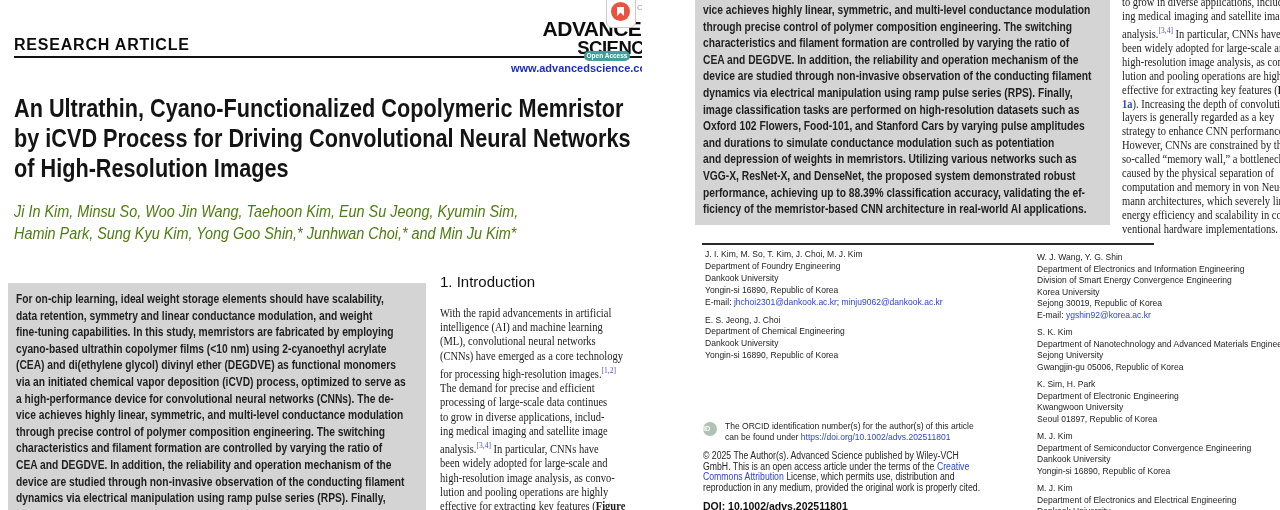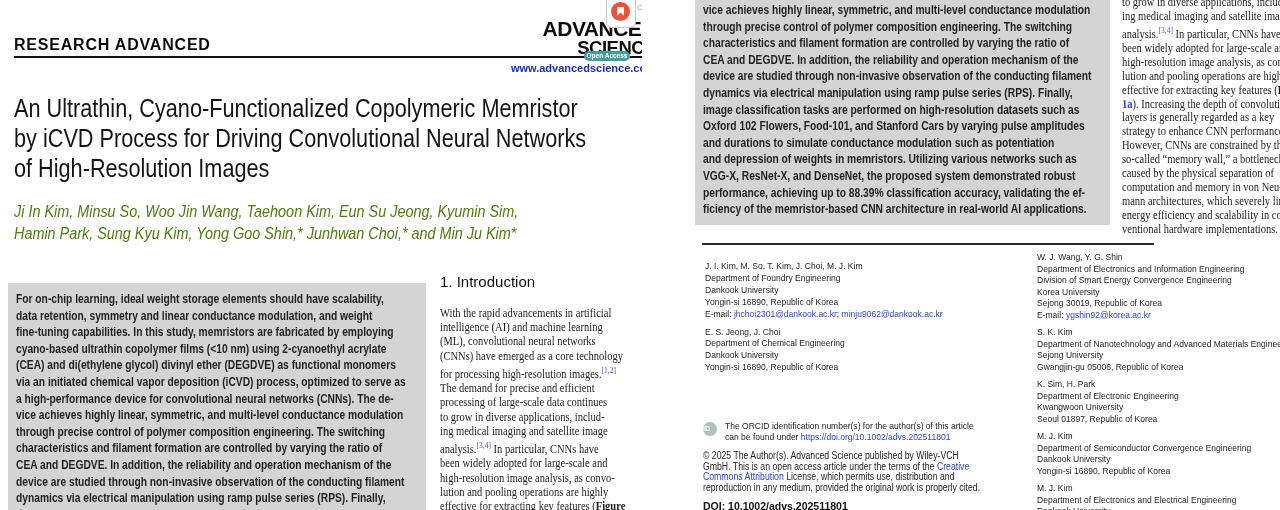--- a/index.html
+++ b/index.html
@@ -21,21 +21,21 @@
             background:#3f9f9b;color:#fff;font-size:6.5px;line-height:10px;text-align:center;font-weight:bold;}
   .site{position:absolute;left:400px;top:62px;width:256px;text-align:right;font-size:11px;font-weight:bold;color:#1b2fbe;}
   .crossmark{position:absolute;left:606px;top:-7px;width:28px;height:33px;background:#fff;
              border:1px solid #c9c9c9;border-radius:6px;}
   .crossmark .disc{position:absolute;left:4px;top:8px;width:19px;height:19px;border-radius:50%;background:#e8523e;}
   .crossmark .bm{position:absolute;left:10px;top:13px;width:7px;height:9px;background:#fff;
                  clip-path:polygon(0 0,100% 0,100% 100%,50% 62%,0 100%);}
   .cm-label{position:absolute;left:637px;top:3px;font-size:8px;color:#9a9a9a;white-space:nowrap;}
 
   
-  .title{position:absolute;left:14px;top:93px;font-size:25.5px;font-weight:normal;color:#141414;line-height:30px;--sx:.85;}
+  .title{position:absolute;left:14px;top:93px;font-size:25.5px;font-weight:bold;color:#141414;line-height:30px;--sx:.85;}
   .authors{position:absolute;left:14px;top:201px;font-size:16px;font-style:italic;color:#4d7c0f;line-height:22px;--sx:.9;}
 
   
   .absbox{position:absolute;background:#d4d4d4;font-weight:bold;font-size:12.5px;line-height:16.6px;color:#1f1f1f;}
   #abs-left{left:8px;top:283px;width:418px;height:240px;padding:8px 8px 0 8px;box-sizing:border-box;--sx:.82;}
   #abs-right{left:0;top:-10px;width:415px;height:235px;padding:12px 8px 0 8px;box-sizing:border-box;--sx:.82;}
 
   
   .introcol{position:absolute;font-family:"Liberation Serif",serif;font-size:12.5px;color:#1c1c1c;}
   #intro-left{left:440px;top:270px;width:202px;height:240px;}
@@ -45,38 +45,38 @@
   #intro-right{left:427px;top:-4px;width:158px;height:248px;line-height:13.9px;--sx:.84;}
 
   .cite{color:#4a50c8;font-size:9px;vertical-align:super;}
   .link{color:#2e45c8;}
   .figref{color:#2e45c8;font-weight:bold;}
   .boldseg{font-weight:bold;}
 
   
   .affrule{position:absolute;left:7px;top:243px;width:452px;height:1.5px;background:#2a2a2a;}
   .aff{position:absolute;font-size:9.8px;line-height:11.9px;color:#242424;--sx:.87;}
-  #aff-left{left:10px;top:260px;width:340px;}
+  #aff-left{left:10px;top:248px;width:340px;}
   #aff-right{left:342px;top:251px;width:260px;line-height:11.5px;}
   .aff .grp{margin-bottom:6px;}
 
   .orcid-row{position:absolute;left:8px;top:420px;width:340px;font-size:9.8px;line-height:11.2px;color:#242424;--sx:.87;}
   .orcid-icon{position:absolute;left:0;top:2px;width:14px;height:14px;border-radius:50%;background:#b0c2b4;
               color:#fff;font-size:7.5px;font-weight:bold;text-align:left;line-height:14px;}
   .orcid-text{margin-left:22px;}
   .copyright{position:absolute;left:8px;top:451px;width:340px;font-size:10px;line-height:10.7px;color:#242424;--sx:.87;}
   .doi{position:absolute;left:8px;top:500px;font-size:10.5px;font-weight:bold;color:#111;}
 </style>
 </head>
 <body>
 
 <div id="canvas">
 
   <div class="page" id="page-left">
-    <div class="kicker">RESEARCH ADVANCED</div>
+    <div class="kicker">RESEARCH ARTICLE</div>
     <div class="hrule"></div>
 
     <div class="logo">
       <div class="l1">ADVANCED</div>
       <div class="l2">SCIENCE</div>
     </div>
     <div class="oa-badge">Open Access</div>
     <div class="site">www.advancedscience.com</div>
 
     <div class="crossmark">

